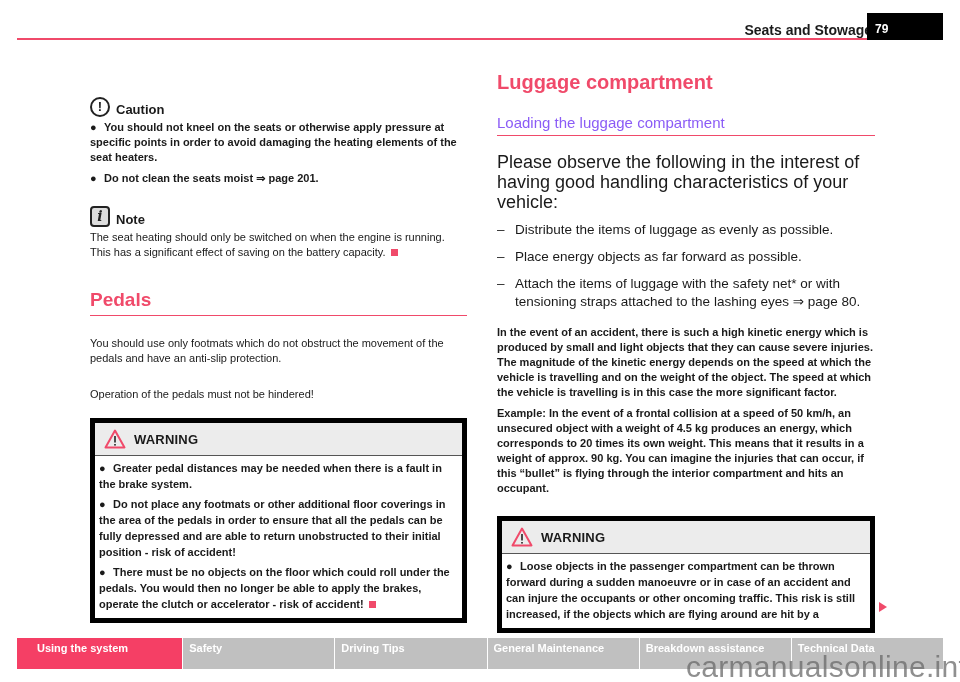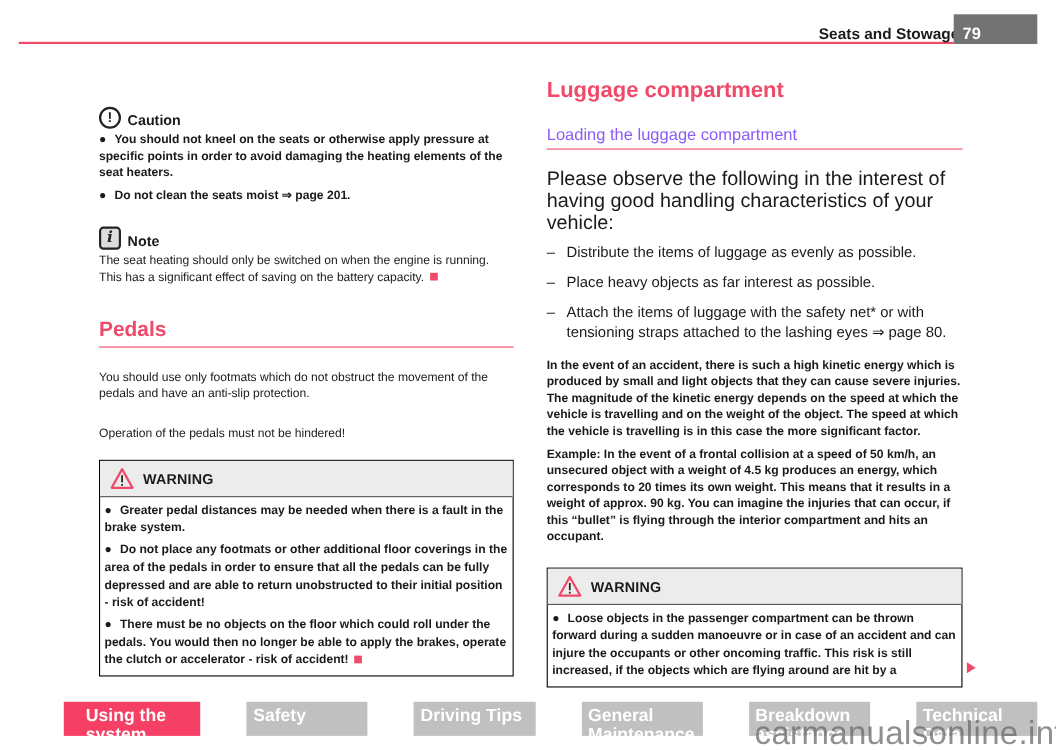--- a/index.html
+++ b/index.html
@@ -2,21 +2,21 @@
 <html><head>
   <meta charset="utf-8">
   <style>
     * { box-sizing: border-box; margin: 0; padding: 0; }
     html, body { width: 960px; height: 682px; background: #ffffff; overflow: hidden; }
     body { position: relative; font-family: "Liberation Sans", sans-serif; color: #1a1a1a; }
 
     
     .header-line { position: absolute; left: 17px; top: 38px; width: 850px; height: 2px; background: #f04a6a; }
     .header-title { position: absolute; right: 88px; top: 22px; font-size: 14px; font-weight: bold; color: #1a1a1a; }
-    .page-num { position: absolute; left: 867px; top: 13px; width: 76px; height: 27px; background: #737373; color: #fff; font-weight: bold; font-size: 15px; padding: 9px 0 0 8px; }
+    .page-num { position: absolute; left: 867px; top: 13px; width: 76px; height: 27px; background: #000000; color: #fff; font-weight: bold; font-size: 12px; padding: 9px 0 0 8px; }
 
     
     .col { position: absolute; }
     .col-left { left: 90px; top: 93px; width: 377px; }
     .col-right { left: 497px; top: 71px; width: 378px; }
 
     .small { font-size: 11px; line-height: 15px; }
     .para { margin-bottom: 6px; font-weight: bold; }
 
     
@@ -27,35 +27,35 @@
 
     .bullet { display: inline-block; width: 14px; }
     .end-mark { display: inline-block; width: 7px; height: 7px; background: #f04a6a; margin-left: 5px; vertical-align: 0; }
 
     
     .h1 { color: #f04a6a; font-weight: bold; font-size: 19px; }
     .h1-rule { height: 1px; background: #f04a6a; }
     .h2 { color: #8b5cf6; font-weight: normal; font-size: 15px; }
 
     
-    .warn-box { border: 1px solid #000000; background: #fff; }
+    .warn-box { border: 5px solid #000000; background: #fff; }
     .warn-head { background: #ececec; border-bottom: 1px solid #555; height: 33px; display: flex; align-items: center; padding-left: 9px; }
     .warn-head .lbl { font-weight: bold; font-size: 13px; margin-left: 8px; letter-spacing: 0.2px; }
     .warn-body { padding: 4px 4px 2px 4px; font-size: 11px; line-height: 16px; font-weight: bold; }
     .warn-body p { margin-bottom: 4px; }
 
     .lead { font-size: 18px; line-height: 20px; }
     .dash-item { display: flex; font-size: 13.5px; line-height: 18px; margin-bottom: 9px; }
     .dash-item .d { width: 18px; flex: none; }
 
     .next-arrow { position: absolute; left: 879px; top: 602px; width: 0; height: 0; border-top: 5px solid transparent; border-bottom: 5px solid transparent; border-left: 8px solid #f04a6a; }
 
     
     .footer { position: absolute; left: 17px; top: 638px; width: 926px; height: 31px; display: flex; gap: 1px; }
-    .tab { flex: 1; background: #c0c0c0; color: #fff; font-size: 16px; font-weight: bold; padding: 4px 0 0 6px; margin-left: 41px; }
+    .tab { flex: 1; background: #c0c0c0; color: #fff; font-size: 11px; font-weight: bold; padding: 4px 0 0 6px; }
     .tab.active { background: #f53f65; padding-left: 20px; }
     .watermark { position: absolute; left: 686px; top: 650px; font-size: 30px; color: #6a6a6a; opacity: 0.75; letter-spacing: 0.3px; }
   </style>
 </head>
 <body>
 
 <div class="header-line"></div>
 <div class="header-title">Seats and Stowage</div>
 <div class="page-num">79</div>
 
@@ -107,21 +107,21 @@
   <div class="h1-rule" style="margin-top:4px;"></div>
 
   <p class="lead" style="margin-top:16px;margin-bottom:9px;">Please observe the following in the interest of having good handling characteristics of your vehicle:</p>
 
   <div class="dash-item">
       <span class="d">–</span>
       <span>Distribute the items of luggage as evenly as possible.</span>
     </div>
   <div class="dash-item">
       <span class="d">–</span>
-      <span>Place heavy objects as far interest as possible.</span>
+      <span>Place energy objects as far forward as possible.</span>
     </div>
   <div class="dash-item">
       <span class="d">–</span>
       <span>Attach the items of luggage with the safety net* or with tensioning straps attached to the lashing eyes ⇒ page 80.</span>
     </div>
 
   <p class="small para" style="margin-top:14px;">In the event of an accident, there is such a high kinetic energy which is produced by small and light objects that they can cause severe injuries. The magnitude of the kinetic energy depends on the speed at which the vehicle is travelling and on the weight of the object. The speed at which the vehicle is travelling is in this case the more significant factor.</p>
   <p class="small para" style="margin-top:6px;">Example: In the event of a frontal collision at a speed of 50 km/h, an unsecured object with a weight of 4.5 kg produces an energy, which corresponds to 20 times its own weight. This means that it results in a weight of approx. 90 kg. You can imagine the injuries that can occur, if this “bullet” is flying through the interior compartment and hits an occupant.</p>
 
   <div class="warn-box" style="margin-top:20px;">

